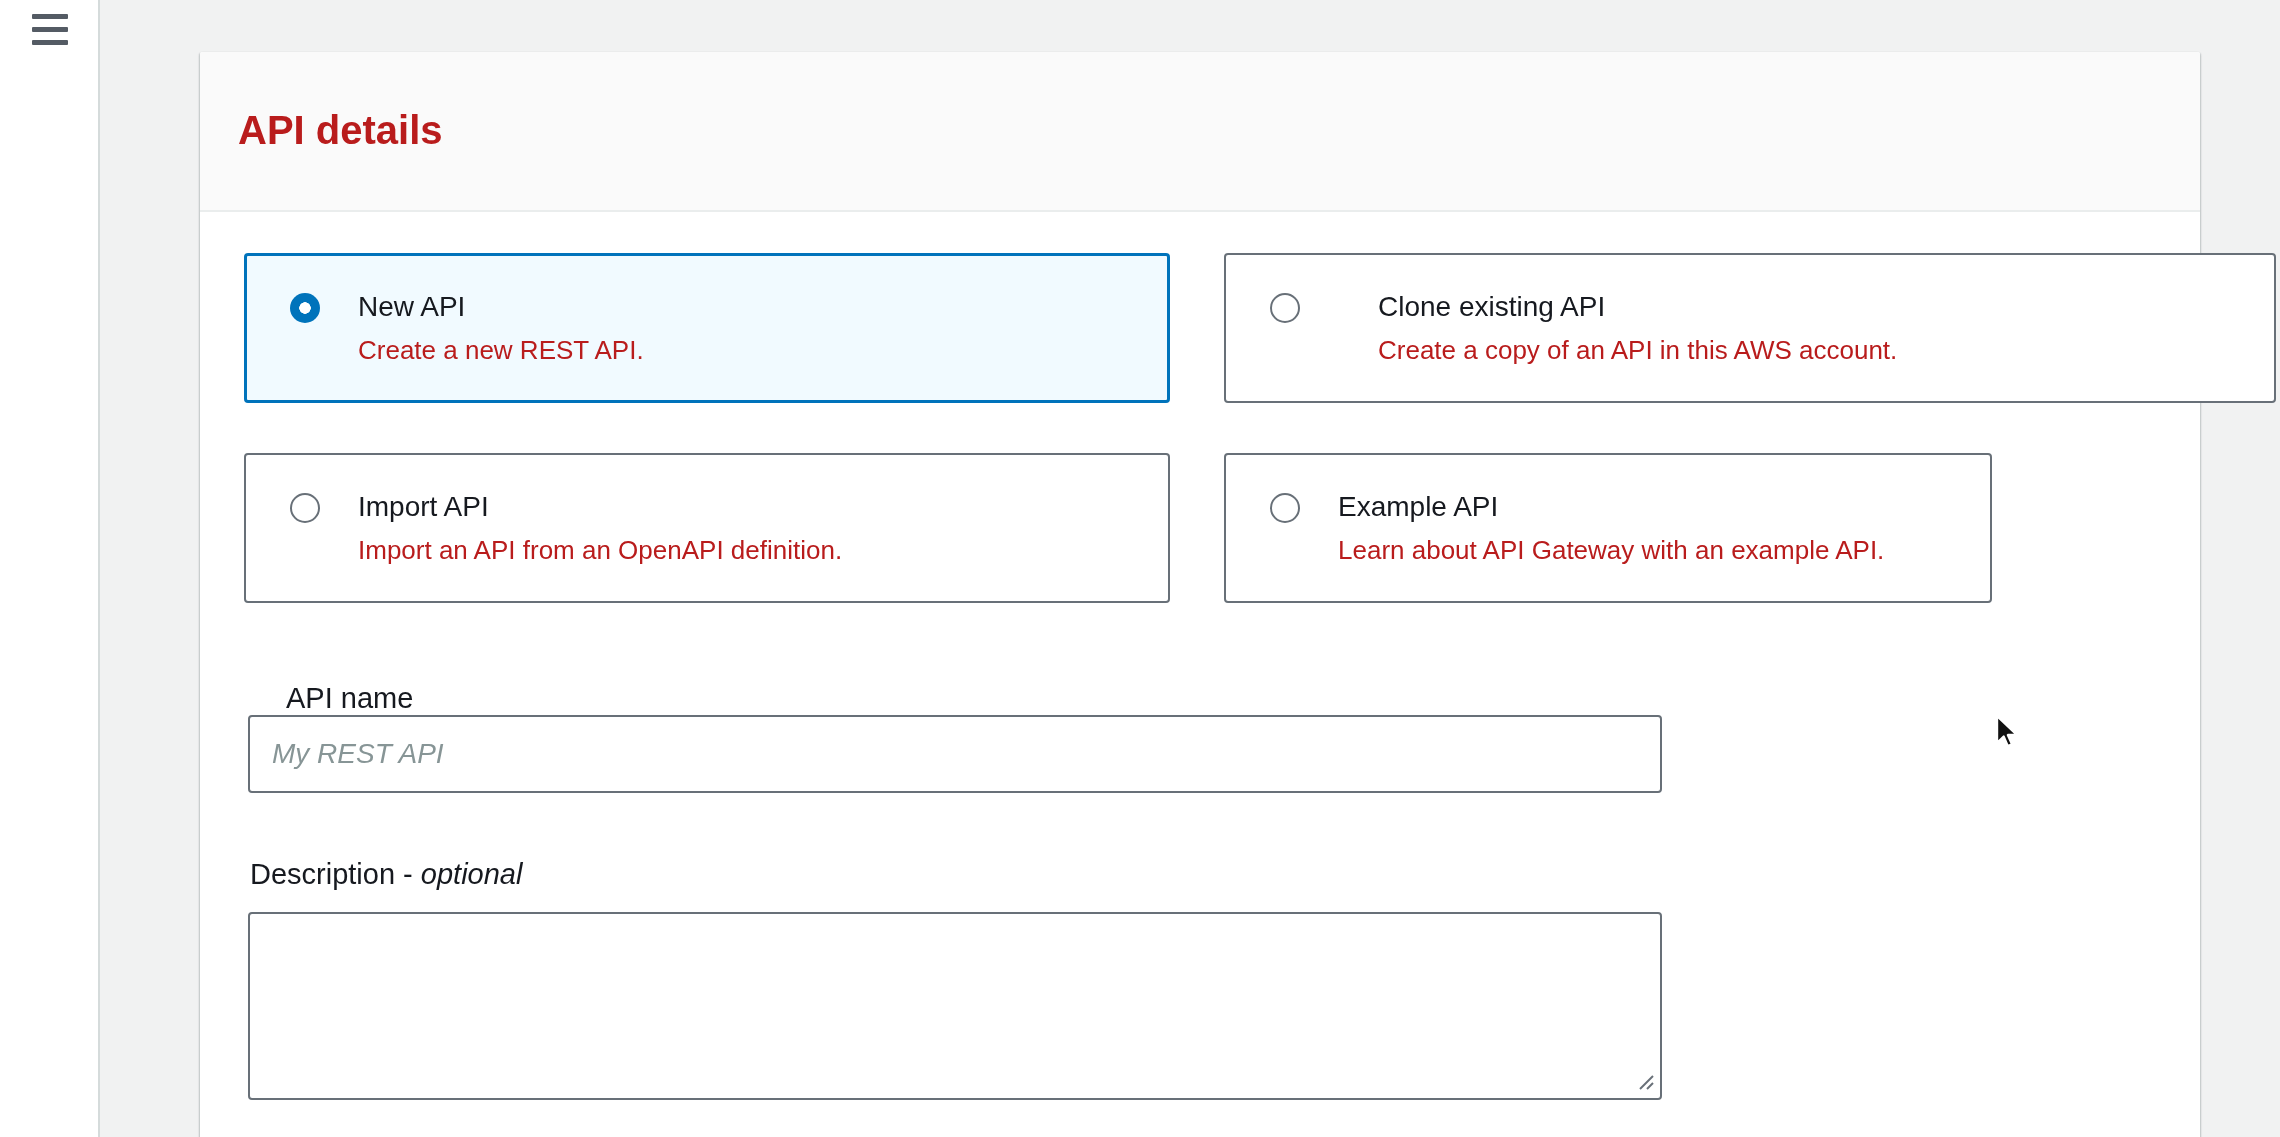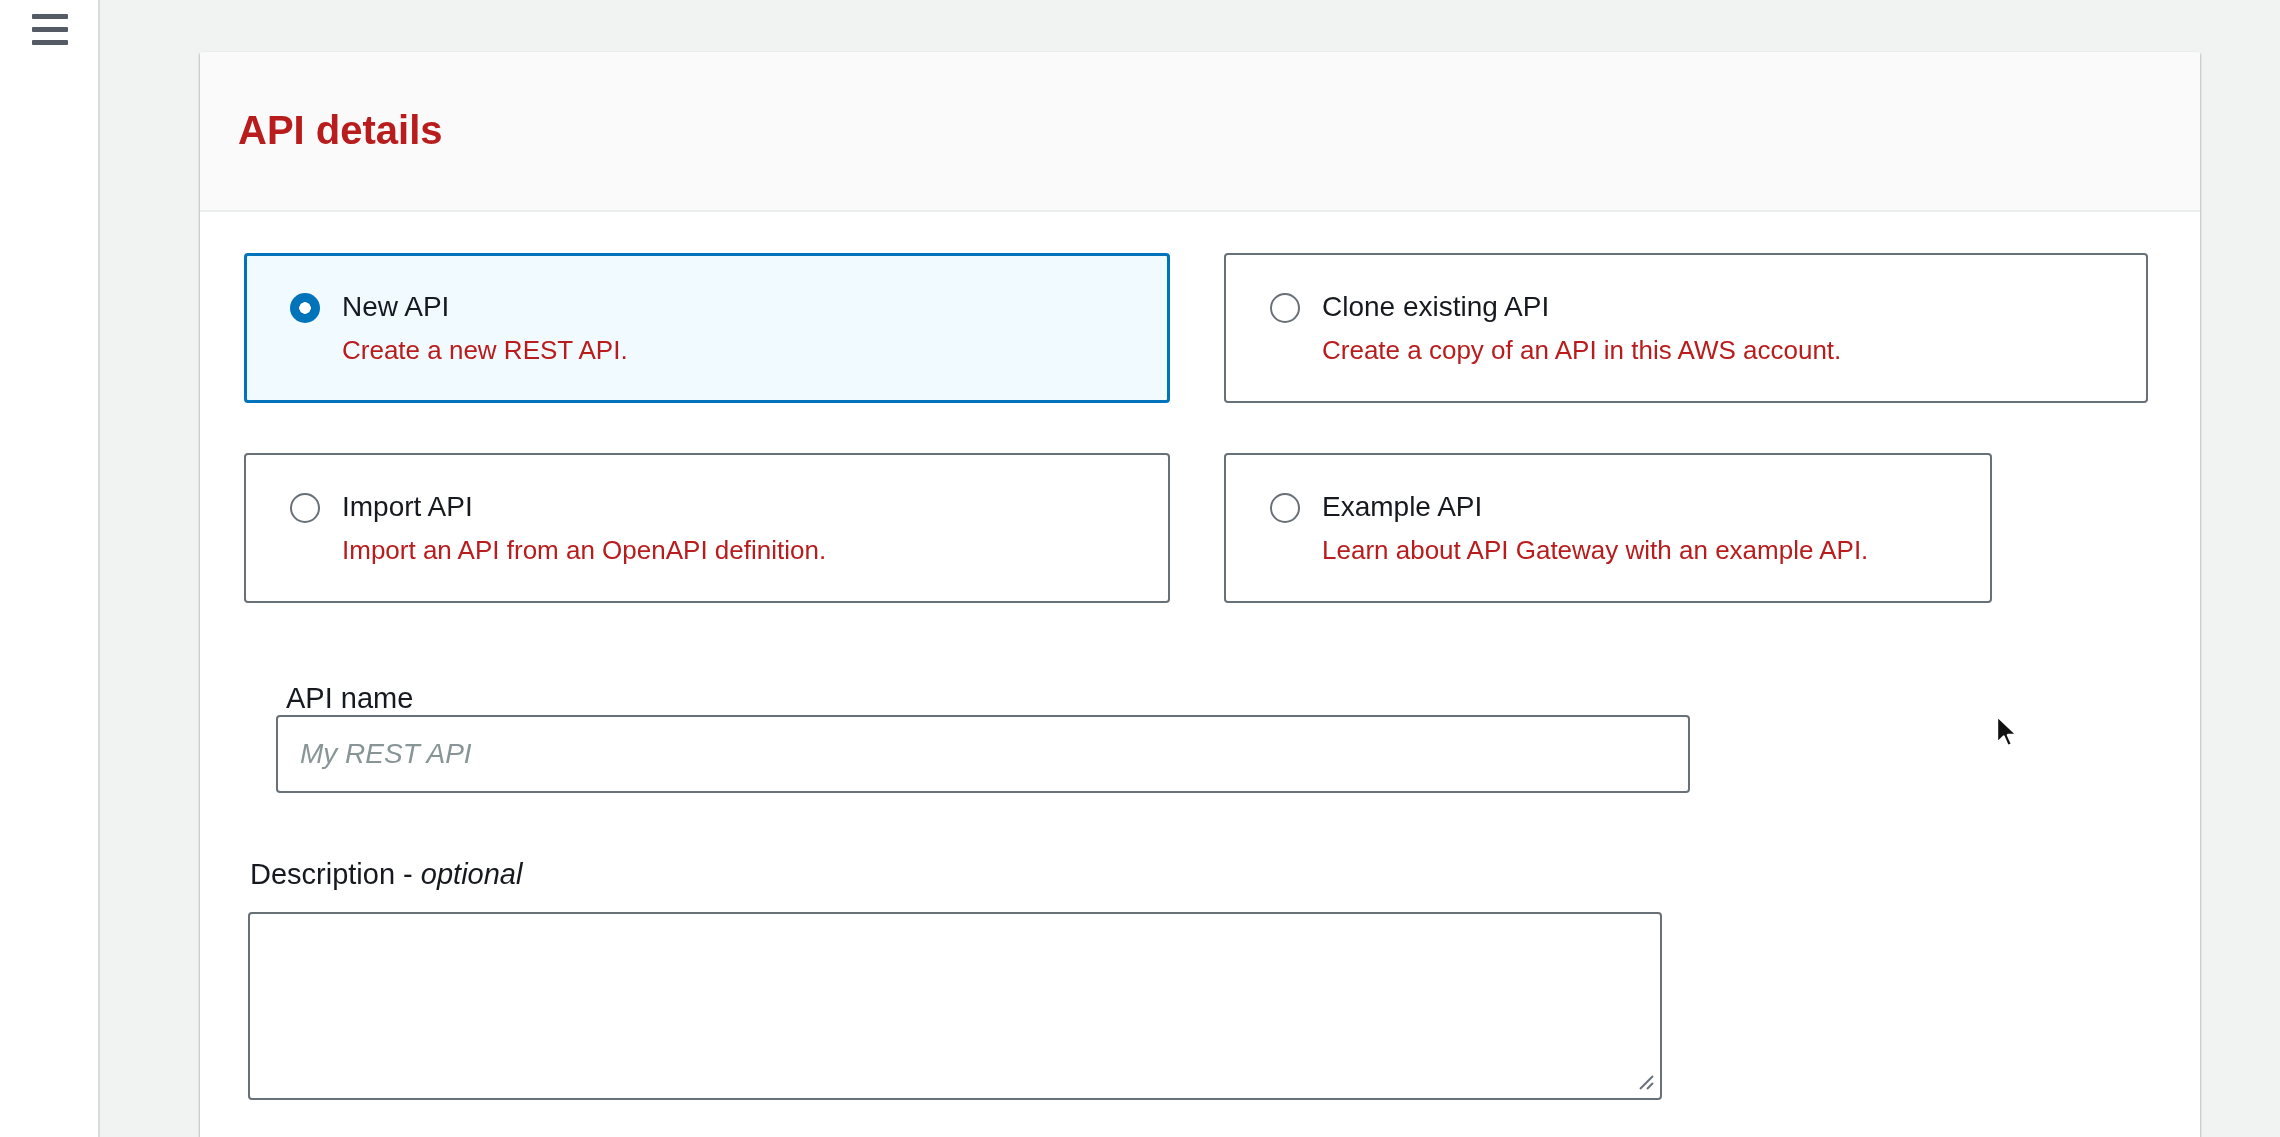--- a/index.html
+++ b/index.html
@@ -49,50 +49,50 @@
     position:absolute; width:926px; height:150px;
     background:#ffffff; border:2px solid #687078; border-radius:4px;
     display:flex; align-items:flex-start; padding:35px 30px 0 44px;
     cursor:pointer;
   }
   .type-card.selected {
     border:3px solid #0073bb; background:#f1faff;
     padding:34px 29px 0 43px;
   }
   .card-1 { left:44px;   top:201px; }
-  .card-2 { left:1024px; top:201px; width:924px; }
+  .card-2 { left:1024px; top:201px; width:1052px;gap:40px; }
   .card-3 { left:44px;   top:401px; }
   .card-4 { left:1024px; top:401px; width:768px; }
 
   .radio {
     flex:0 0 auto; width:30px; height:30px; border-radius:50%;
     border:2px solid #687078; background:#fff; margin-top:3px;
   }
   .radio.checked {
     border:none;
     background:radial-gradient(circle at center, #ffffff 0 5.5px, #0073bb 6px);
   }
-  .card-text { margin-left:22px; }
+  .card-text { margin-left:38px; }
   .card-title { font-size:28px; line-height:34px; color:#16191f; }
   .card-desc  { font-size:26px; line-height:34px; color:#b91c1c; margin-top:9px; }
 
   
   .field-label {
     position:absolute; left:250px;
     font-size:29px; line-height:36px; color:#16191f;
   }
   .label-api-name    { top:680px;margin-left:36px; }
   .label-description { top:856px; }
   .label-optional { font-style:italic; }
 
   .name-input {
     position:absolute; left:248px; top:715px; width:1414px; height:78px;
     border:2px solid #687078; border-radius:4px; background:#fff;
     font-family:"Liberation Sans","DejaVu Sans",sans-serif;
-    font-size:28px; color:#16191f; padding:0 22px; outline:none;margin-left:28px;
+    font-size:28px; color:#16191f; padding:0 22px; outline:none;
   }
   .name-input::placeholder { font-style:italic; color:#879596; opacity:1; }
 
   .desc-textarea {
     position:absolute; left:248px; top:912px; width:1414px; height:188px;
     border:2px solid #687078; border-radius:4px; background:#fff;
     font-family:"Liberation Sans","DejaVu Sans",sans-serif;
     font-size:28px; color:#16191f; padding:14px 22px;
     resize:none; outline:none;
   }

